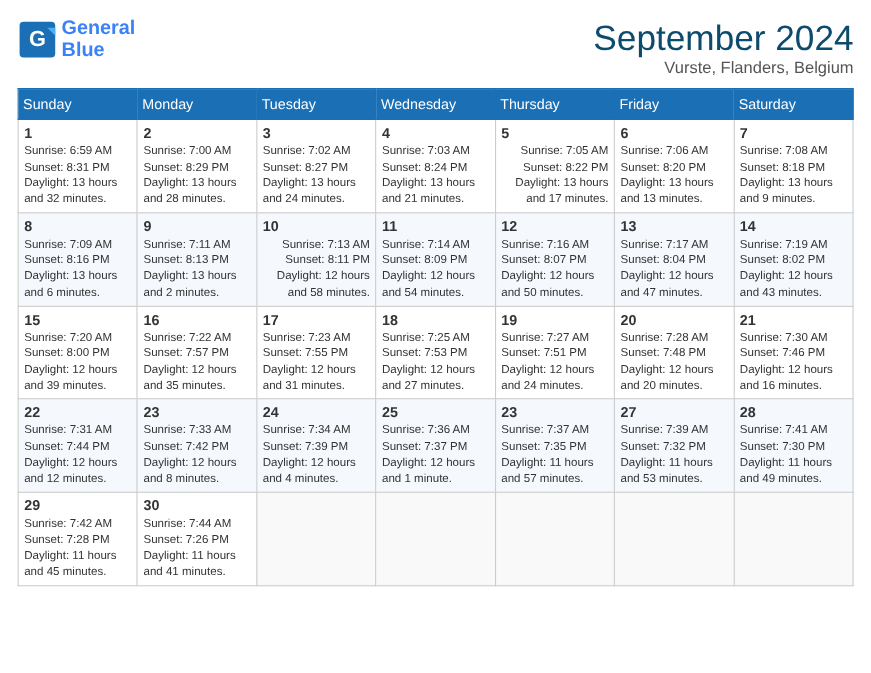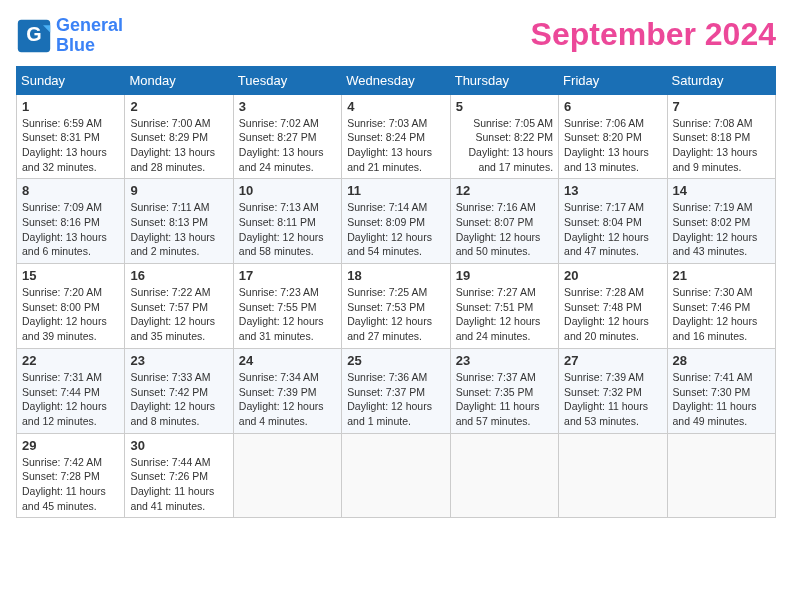--- a/index.html
+++ b/index.html
@@ -30,22 +30,22 @@
     .logo-text span { color: #3b82f6; }
     .logo-icon {
       width: 36px;
       height: 36px;
     }
     .title-block {
       text-align: right;
     }
     .month-title {
       font-size: 32px;
-      color: #ec4899;
-      font-weight: bold;
+      color: #0c4a6e;
+      font-weight: normal;
     }
     .location {
       font-size: 15px;
       color: #555;
     }
     table {
       width: 100%;
       border-collapse: collapse;
       font-size: 11px;
     }
@@ -93,20 +93,21 @@
       <text x="20" y="26" text-anchor="middle" fill="white" font-size="22" font-family="Arial" font-weight="bold">G</text>
       <polygon points="30,8 38,8 38,16" fill="#4ab0f5"></polygon>
     </svg>
     <div>
       <div class="logo-text"><span>General</span></div>
       <div class="logo-text"><span>Blue</span></div>
     </div>
   </div>
   <div class="title-block">
     <div class="month-title">September 2024</div>
+    <div class="location">Vurste, Flanders, Belgium</div>
   </div>
 </div>
 
 <table>
   <thead>
     <tr>
     <th>Sunday</th>
         <th>Monday</th>
         <th>Tuesday</th>
         <th>Wednesday</th>
@@ -168,21 +169,21 @@
 Daylight: 13 hours and 6 minutes.</div>
         </td>
         <td>
           <span class="day-num">9</span>
           <div class="cell-text" style="white-space: pre-line;">Sunrise: 7:11 AM
 Sunset: 8:13 PM
 Daylight: 13 hours and 2 minutes.</div>
         </td>
         <td>
           <span class="day-num">10</span>
-          <div class="cell-text" style="white-space: pre-line;">Sunrise: 7:13 AM
+          <div class="cell-text" style="white-space: pre-line; text-align: right;">Sunrise: 7:13 AM
 Sunset: 8:11 PM
 Daylight: 12 hours and 58 minutes.</div>
         </td>
         <td>
           <span class="day-num">11</span>
           <div class="cell-text" style="white-space: pre-line;">Sunrise: 7:14 AM
 Sunset: 8:09 PM
 Daylight: 12 hours and 54 minutes.</div>
         </td>
         <td>

